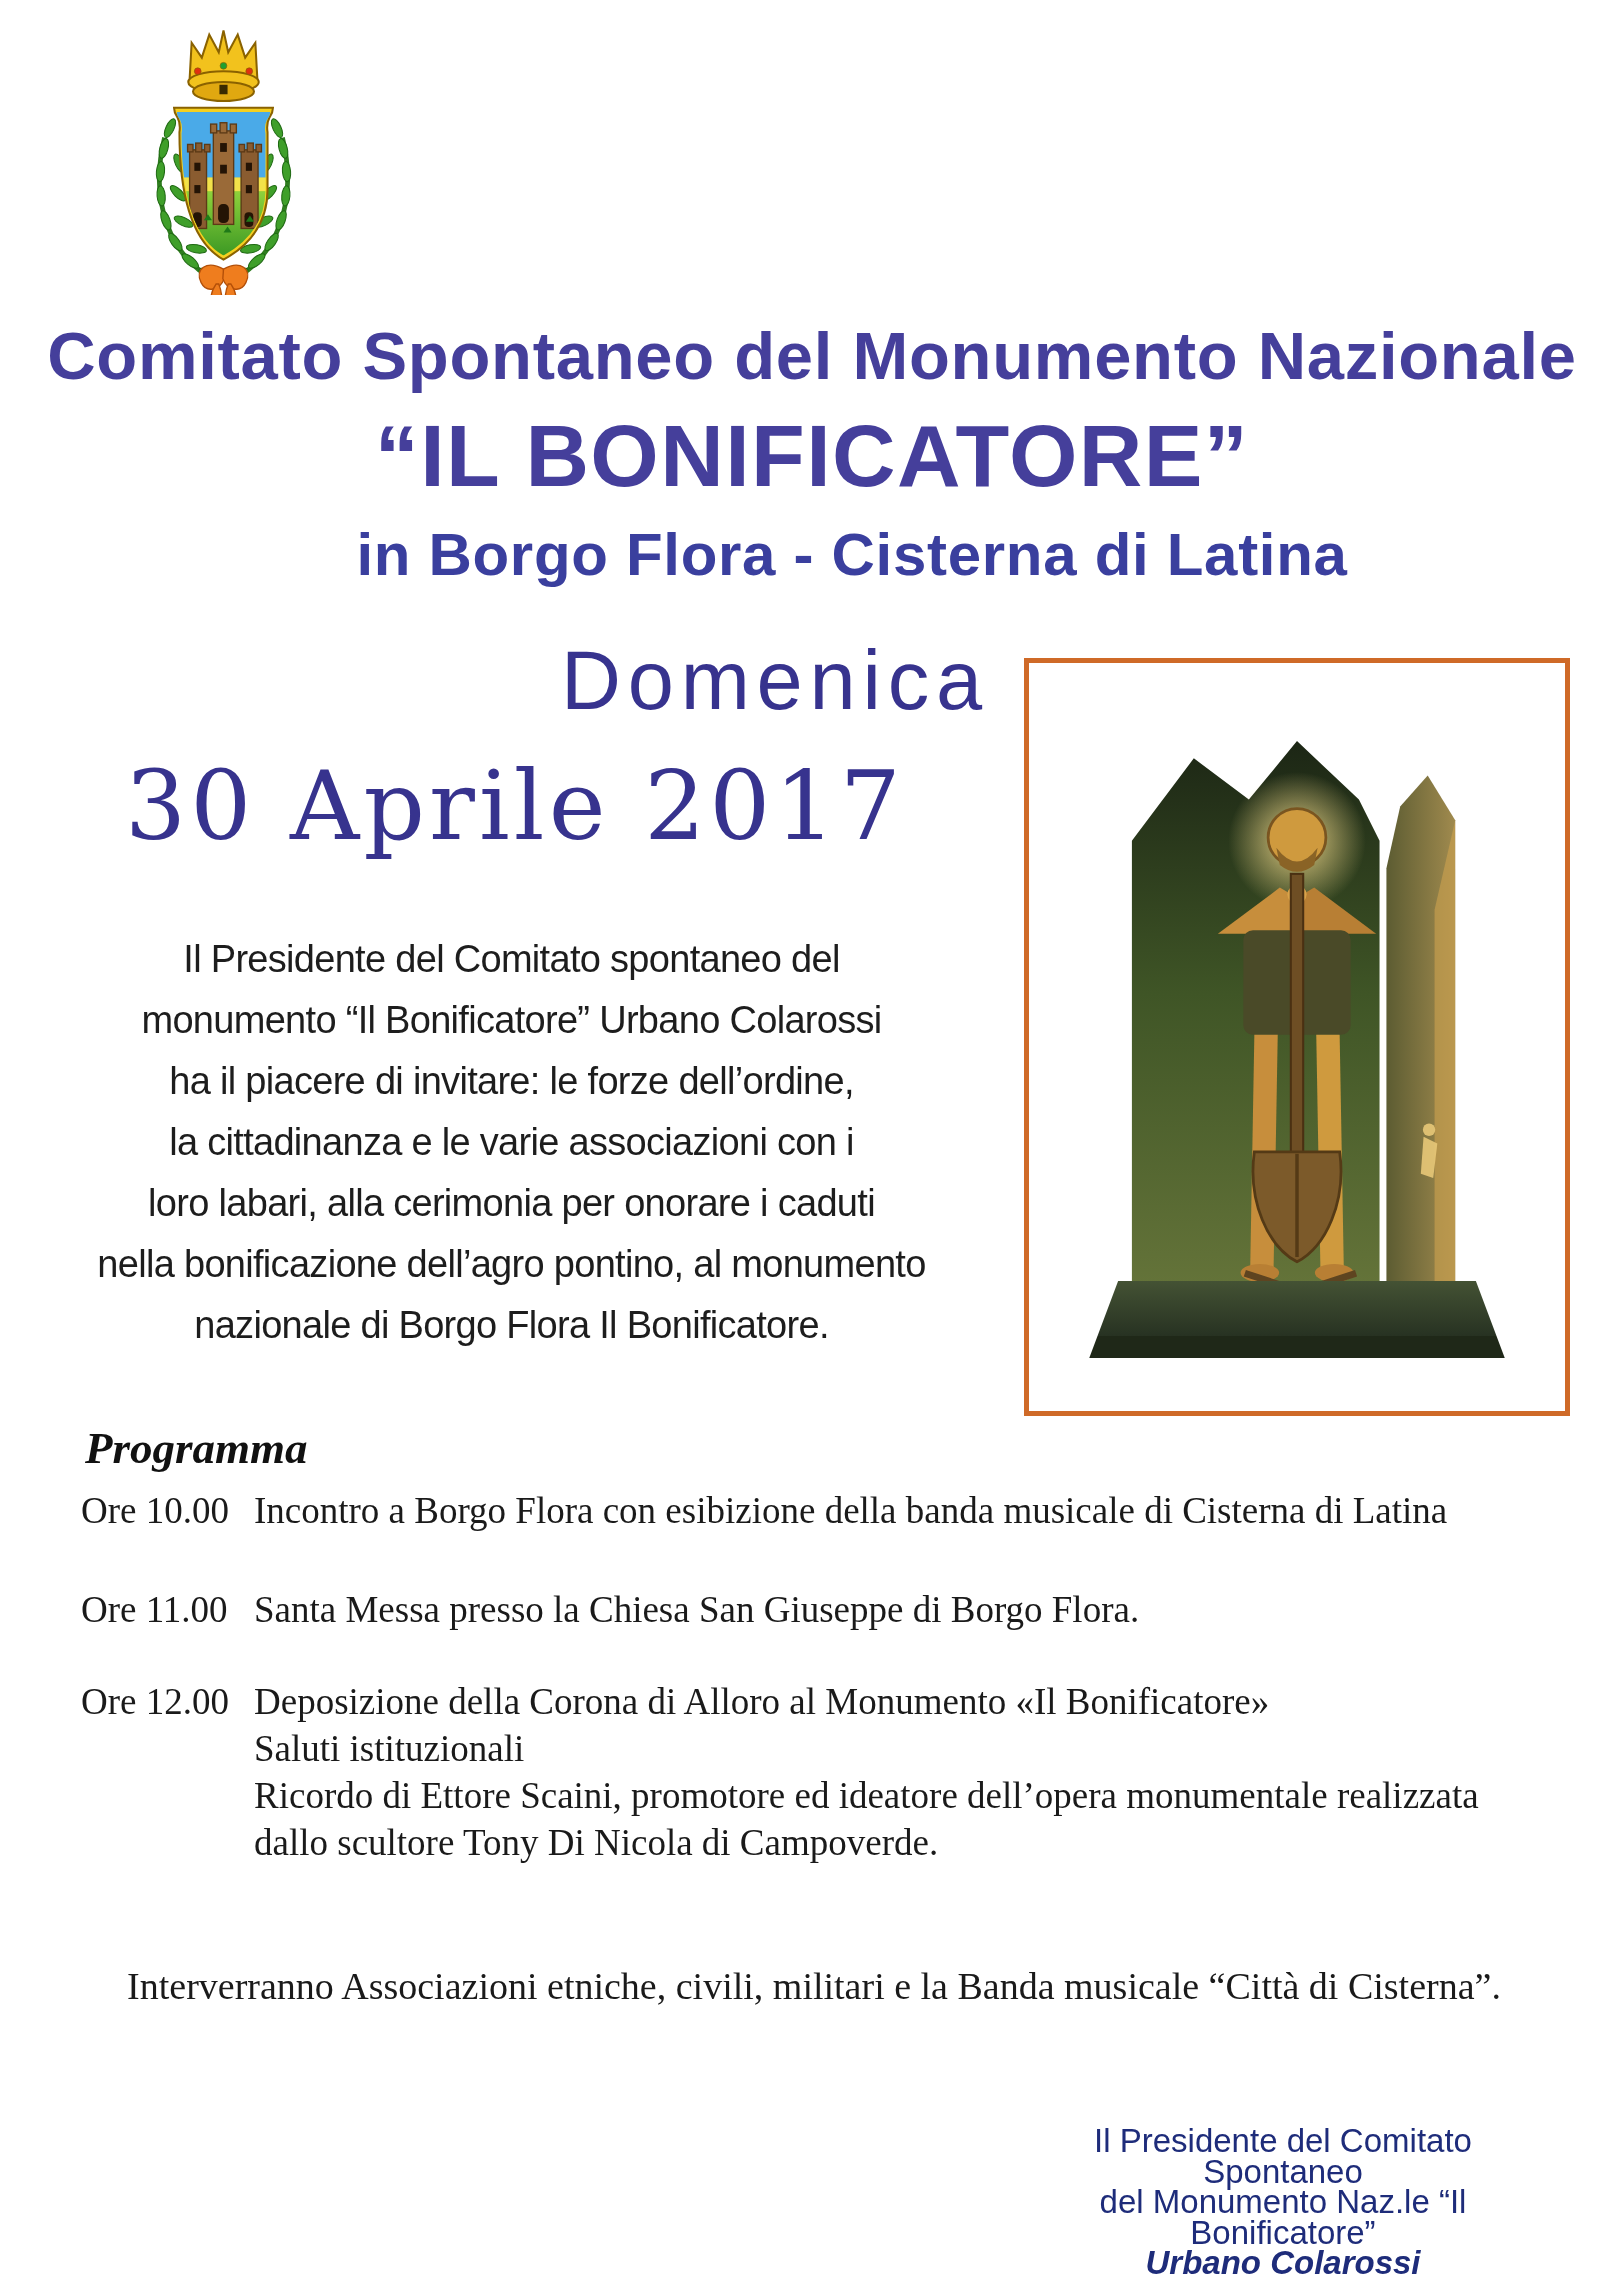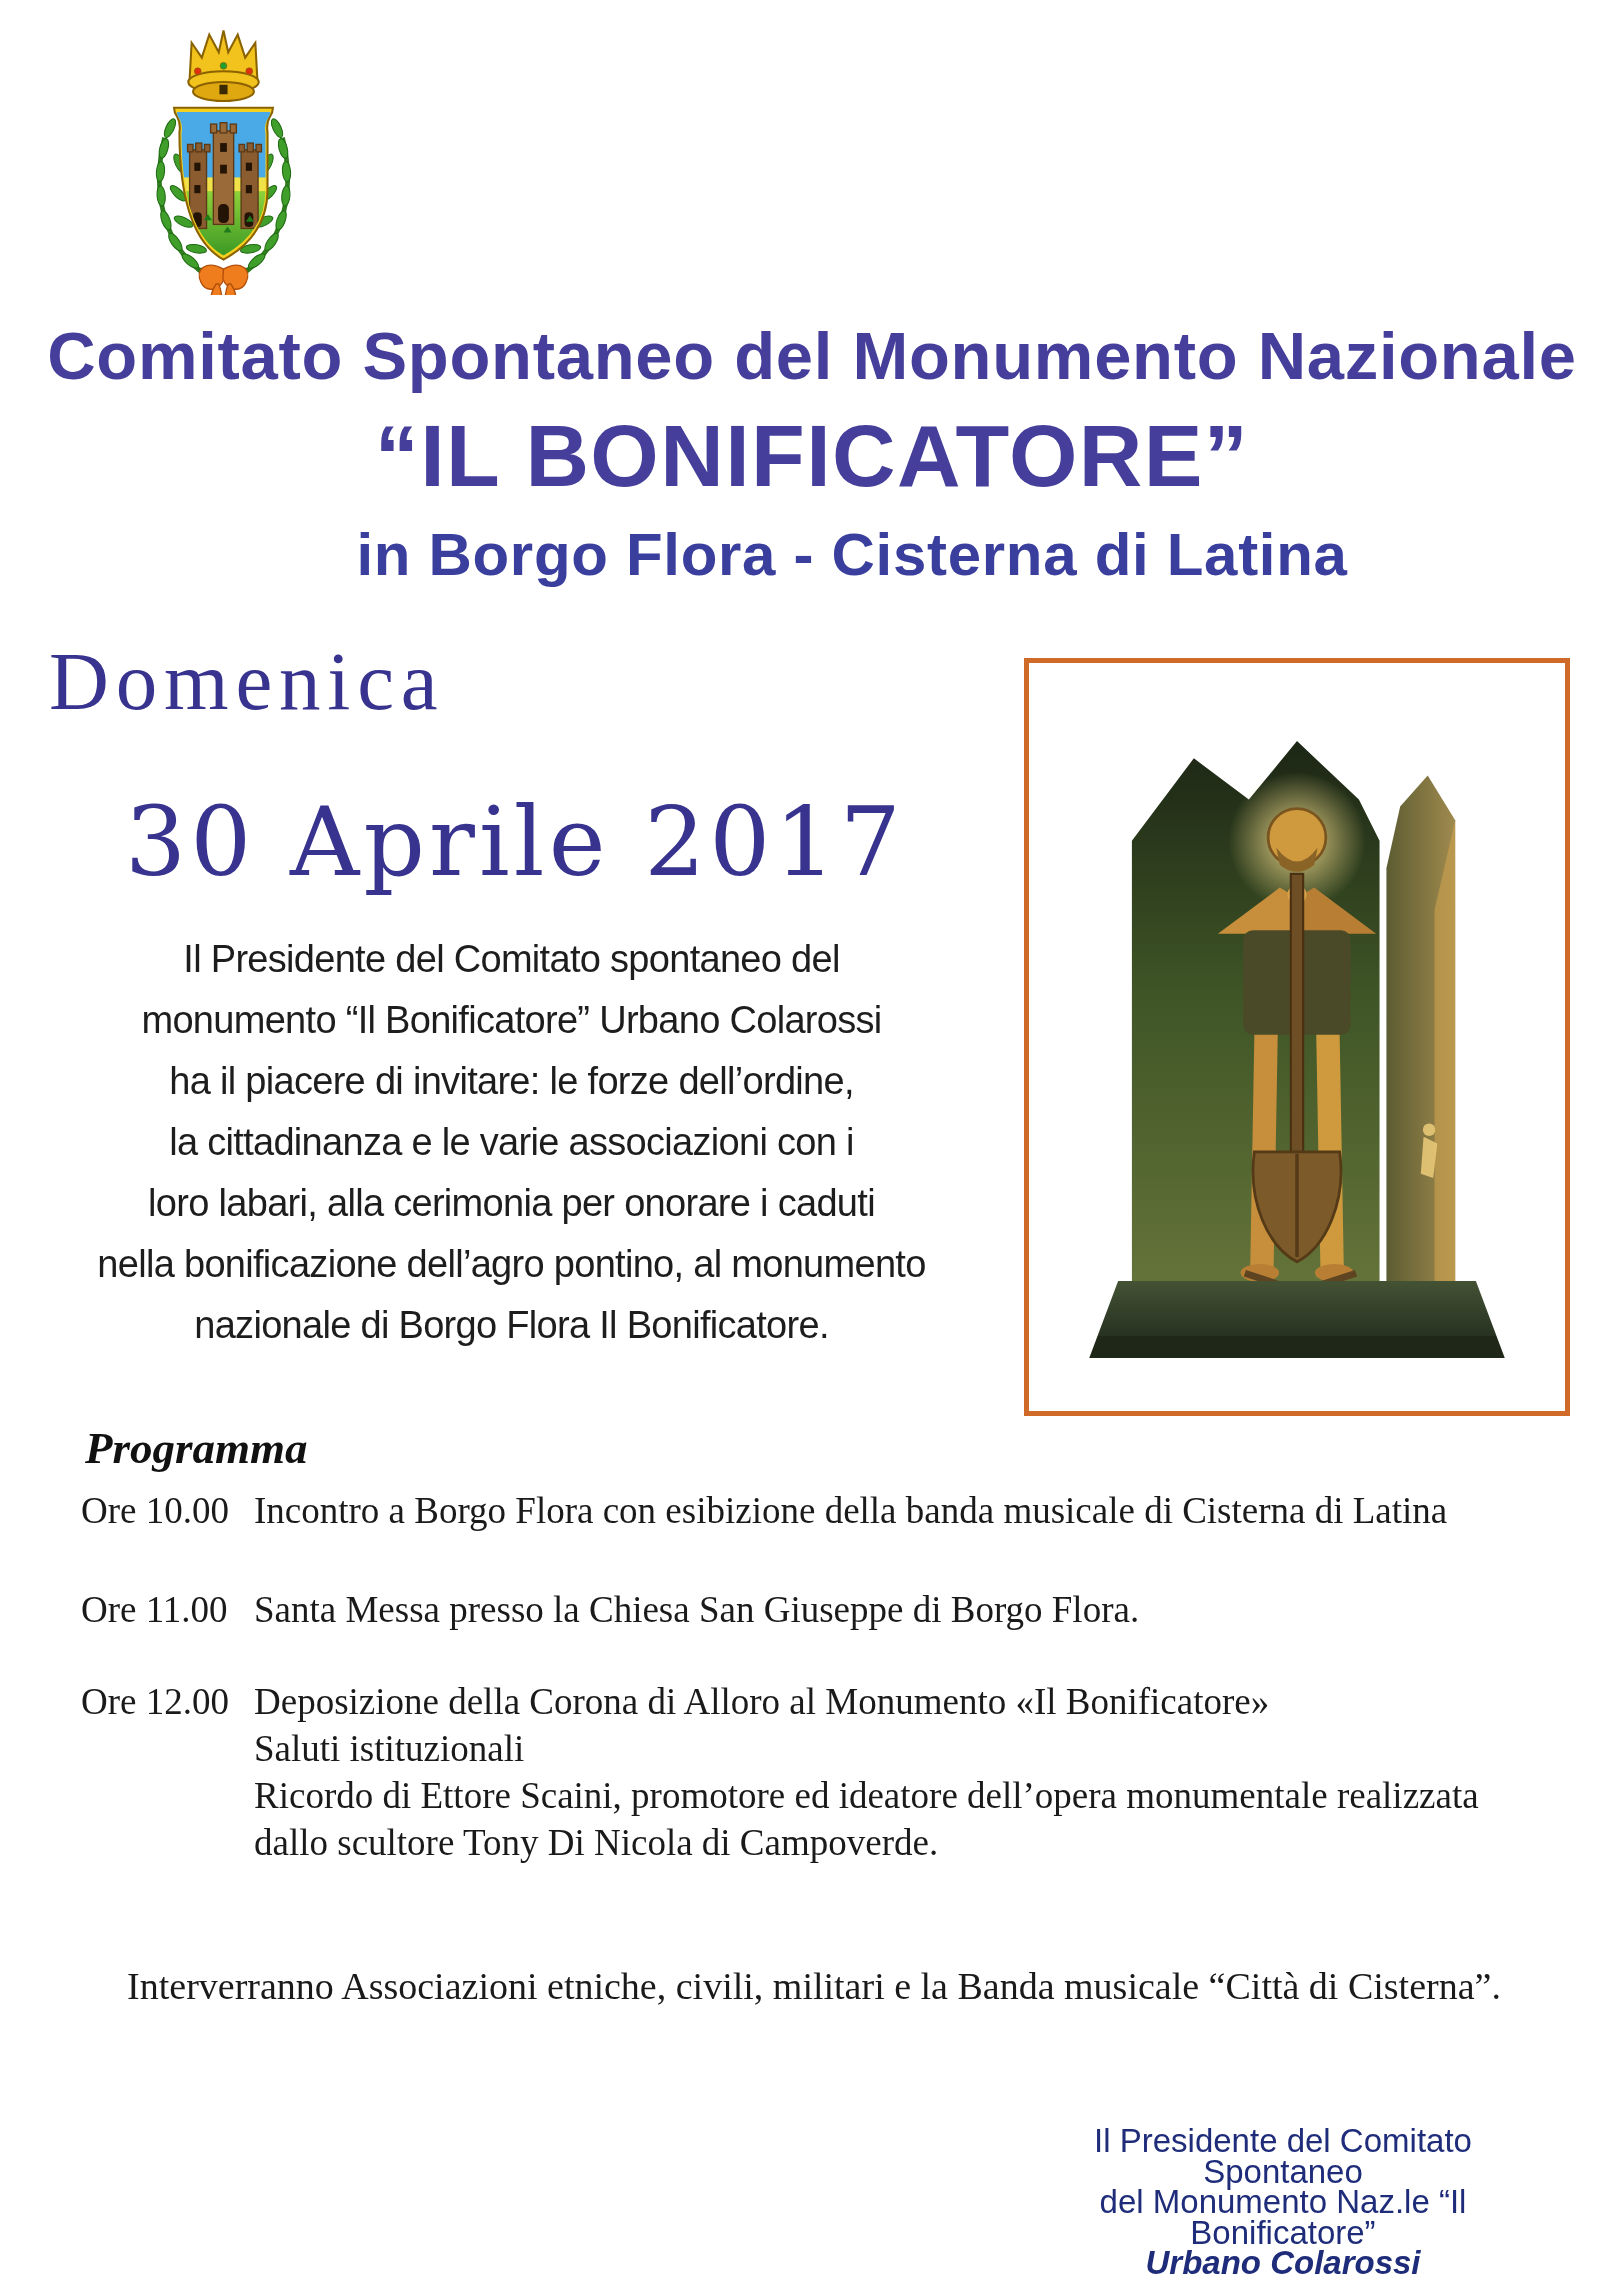--- a/index.html
+++ b/index.html
@@ -16,24 +16,24 @@
 
   
   .committee{position:absolute;left:0;top:317px;width:1624px;text-align:center;
              font-size:67px;font-weight:bold;letter-spacing:0.7px;color:#453f9b;}
   .monument{position:absolute;left:0;top:405px;width:1624px;text-align:center;
             font-size:88px;font-weight:bold;letter-spacing:1.4px;color:#453f9b;}
   .location{position:absolute;left:0;top:520px;width:1624px;text-align:center;
             font-size:60px;font-weight:bold;letter-spacing:0.7px;color:#3a3f9e;margin-left:40px;}
 
   
-  .day{position:absolute;left:49px;top:633px;width:948px;text-align:left;
-       font-family:Liberation Serif, serif;font-size:83px;letter-spacing:6.8px;color:#37338e;}
+  .day{position:absolute;left:41px;top:633px;width:948px;text-align:right;
+       font-family:Liberation Sans, sans-serif;font-size:83px;letter-spacing:6.8px;color:#37338e;}
   .date{position:absolute;left:41px;top:750px;width:948px;text-align:center;
-        font-family:"DejaVu Serif",serif;font-size:96px;letter-spacing:4.1px;color:#37338e;margin-top:36px;}
+        font-family:"DejaVu Serif",serif;font-size:96px;letter-spacing:4.1px;color:#37338e;}
 
   
   .invitation{position:absolute;left:24px;top:929px;width:975px;text-align:center;
               font-size:38px;line-height:61px;letter-spacing:-0.7px;color:#1d1d1d;}
 
   
   .photo{position:absolute;left:1024px;top:658px;width:546px;height:758px;margin:0;
          box-sizing:border-box;border:5.4px solid #cf6a28;background:#ffffff;
          padding:38px 41px 17.6px 41px;}
   .photo svg{width:100%;height:100%;display:block;}

